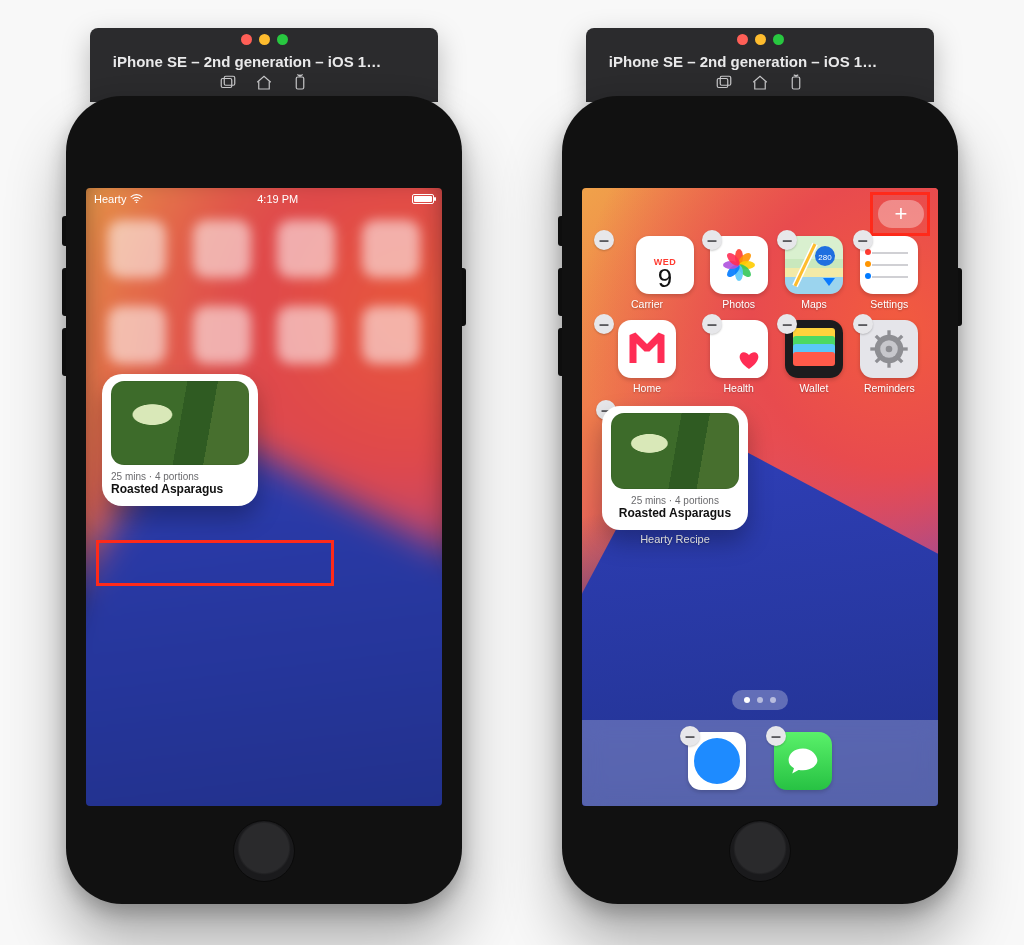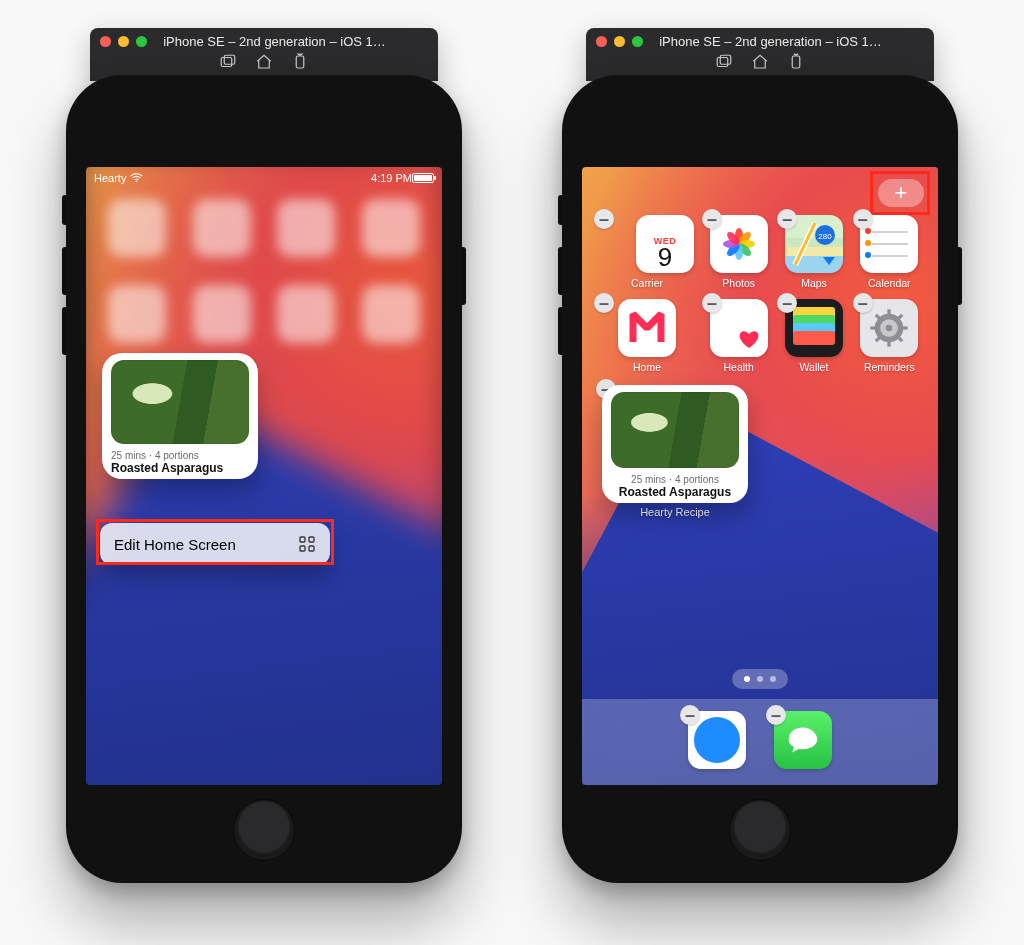--- a/index.html
+++ b/index.html
@@ -21,21 +21,21 @@
   
   .winbar {
     background: #2b2b2d;
     border-radius: 8px 8px 0 0;
     width: 348px;
     margin: 0 auto -6px auto;
     padding: 6px 10px 6px 10px;
     color: #e9e9ea;
     box-shadow: 0 10px 28px rgba(0,0,0,.25);
   }
-  .winbar-row1 { display: flex; align-items: center; gap: 8px; font-size: 13px; font-weight: 400; }
+  .winbar-row1 { display: flex; align-items: center; gap: 8px; font-size: 15px; font-weight: 700; flex-direction: column; }
   .traffic { display: flex; gap: 7px; }
   .dot { width: 11px; height: 11px; border-radius: 50%; }
   .dot.red { background:#ff5f57; } .dot.yellow{ background:#febc2e; } .dot.green{ background:#28c840; }
   .wintitle { flex: 1; text-align: center; margin-left: -34px; white-space: nowrap; overflow: hidden; text-overflow: ellipsis; }
   .winbar-row2 { display:flex; justify-content:center; gap: 18px; margin-top: 4px; color:#c8c8ca; height:22px; align-items:center;}
   .winbar-row2 svg { width: 18px; height: 18px; stroke:#c8c8ca; fill:none; stroke-width:1.6; }
 
   
   .phone {
     width: 396px;
@@ -78,41 +78,41 @@
   }
   .wallpaper.blurred { filter: blur(16px) brightness(.96); transform: scale(1.08); }
 
   
   .statusbar {
     position:absolute; top:0; left:0; right:0; height:20px;
     display:flex; align-items:center; color:#fff; font-size:11px;
     padding: 2px 8px 0 8px;
   }
   .statusbar .sb-left { display:flex; gap:4px; align-items:center; }
-  .statusbar .sb-center{ flex:1; text-align:right; font-weight:500; }
+  .statusbar .sb-center{ flex:1; text-align:center; font-weight:500; }
   .statusbar .sb-right{ display:flex; gap:3px; align-items:center; }
   .wifi { width:13px; height:10px; }
   .battery {
     width:22px; height:10px; border:1px solid #fff; border-radius:2px; position:relative;
   }
   .battery::after{ content:""; position:absolute; right:-3px; top:2px; width:2px; height:4px; background:#fff; border-radius:1px;}
   .battery i{ position:absolute; left:1px; top:1px; bottom:1px; width:18px; background:#fff; border-radius:1px;}
 
   
   .blur-icons { position:absolute; top:32px; left:18px; right:18px; display:grid; grid-template-columns: repeat(4,1fr); gap:28px 18px; }
   .blur-icons span{
     width:58px; height:58px; border-radius:14px;
     background: rgba(255,255,255,.55);
     filter: blur(6px);
     justify-self:center;
   }
   .widget-card {
     position:absolute; left:16px; top:186px;
     width:156px; background:#fff; border-radius:20px;
-    padding:7px 9px 4px 9px;
+    padding:7px 9px 10px 9px;
     box-shadow: 0 12px 24px rgba(0,0,0,.28);
     color:#111;
   }
   .widget-card.small { left:20px; top:209px; width:146px; border-radius:18px; }
   .widget-img {
     height:84px; border-radius:13px;
     background:
       radial-gradient(ellipse at 30% 40%, #d9e8b8 0 14%, transparent 15%),
       linear-gradient(100deg,#3d6b2a 0 50%, #2f5b22 50% 70%, #476f2e 70%);
     margin-bottom:6px;
@@ -275,31 +275,20 @@
             <span></span>
         </div>
 
         <div class="widget-card">
           <div class="widget-img"></div>
           <div class="widget-sub">25 mins · 4 portions</div>
           <div class="widget-title">Roasted Asparagus</div>
         </div>
 
         <div class="ctx-menu">
-          <div class="ctx-item">
-            <span>Edit Home Screen</span>
-            <span class="glyph">
-              <svg viewBox="0 0 18 18" width="18" height="18" stroke="#3a3a3c" fill="none" stroke-width="1.4">
-                <rect x="2" y="2" width="5" height="5" rx="1"></rect>
-                  <rect x="11" y="2" width="5" height="5" rx="1"></rect>
-                <rect x="2" y="11" width="5" height="5" rx="1"></rect>
-                  <rect x="11" y="11" width="5" height="5" rx="1"></rect>
-              </svg>
-            </span>
-          </div>
         </div>
 
         <div class="highlight" style="left:10px; top:352px; width:238px; height:46px;"></div>
       </div>
 
       <div class="home-btn"></div>
     </div>
   </div>
 
   <div class="sim">
@@ -390,21 +379,21 @@
           <div class="app">
             <div class="icon ic-rem">
               <i></i>
               <svg style="position:absolute; left:4px; top:12px" width="8" height="34">
                 <circle cx="4" cy="4" r="3" fill="#ff3b30"></circle>
                 <circle cx="4" cy="16" r="3" fill="#ff9500"></circle>
                 <circle cx="4" cy="28" r="3" fill="#007aff"></circle>
               </svg>
             </div>
             <span class="minus">–</span>
-            <div class="app-label">Calendar</div>
+            <div class="app-label">Settings</div>
           </div>
 
           <div class="app">
             <div class="icon ic-news">
               <svg viewBox="0 0 40 40" width="40" height="40">
                 <path d="M6 34 V6 L20 20 L34 6 V34" fill="none" stroke="#ff2d55" stroke-width="7" stroke-linejoin="bevel"></path>
               </svg>
             </div>
             <span class="minus">–</span>
             <div class="app-label">Home</div>

